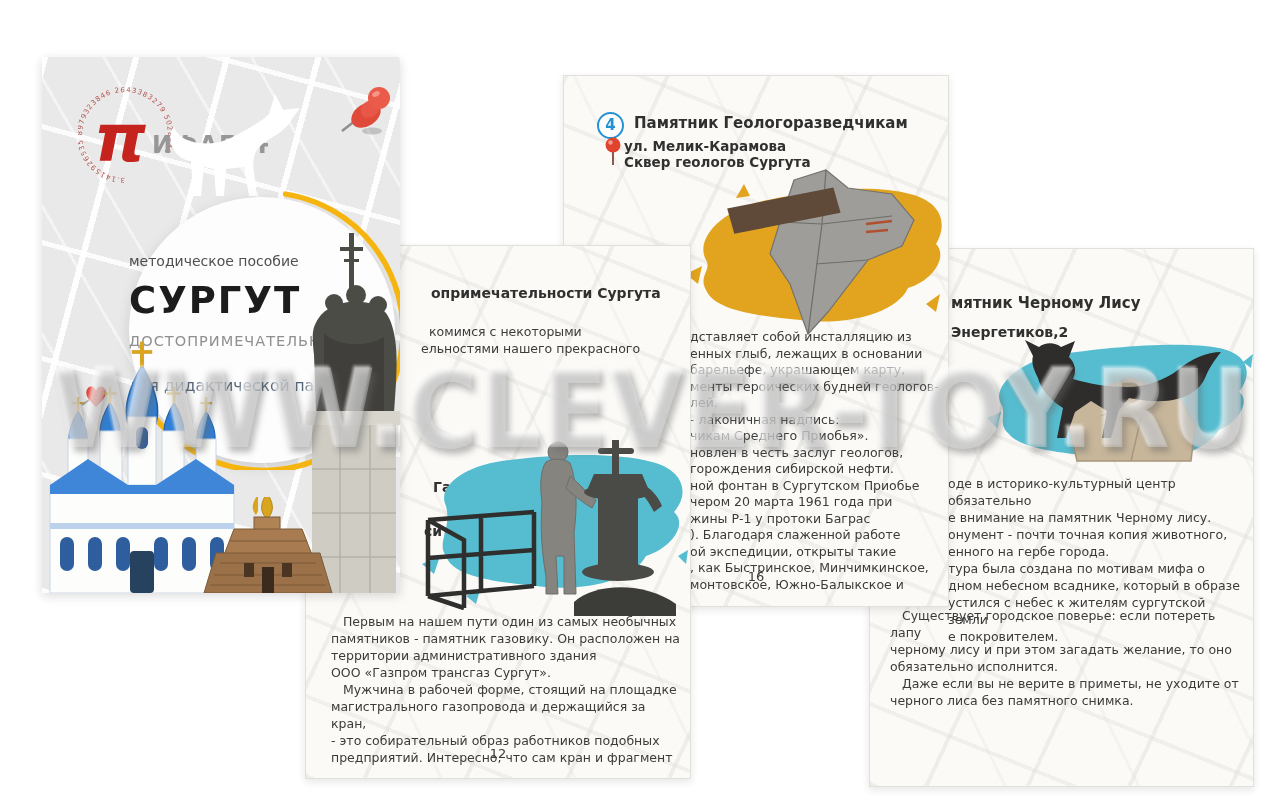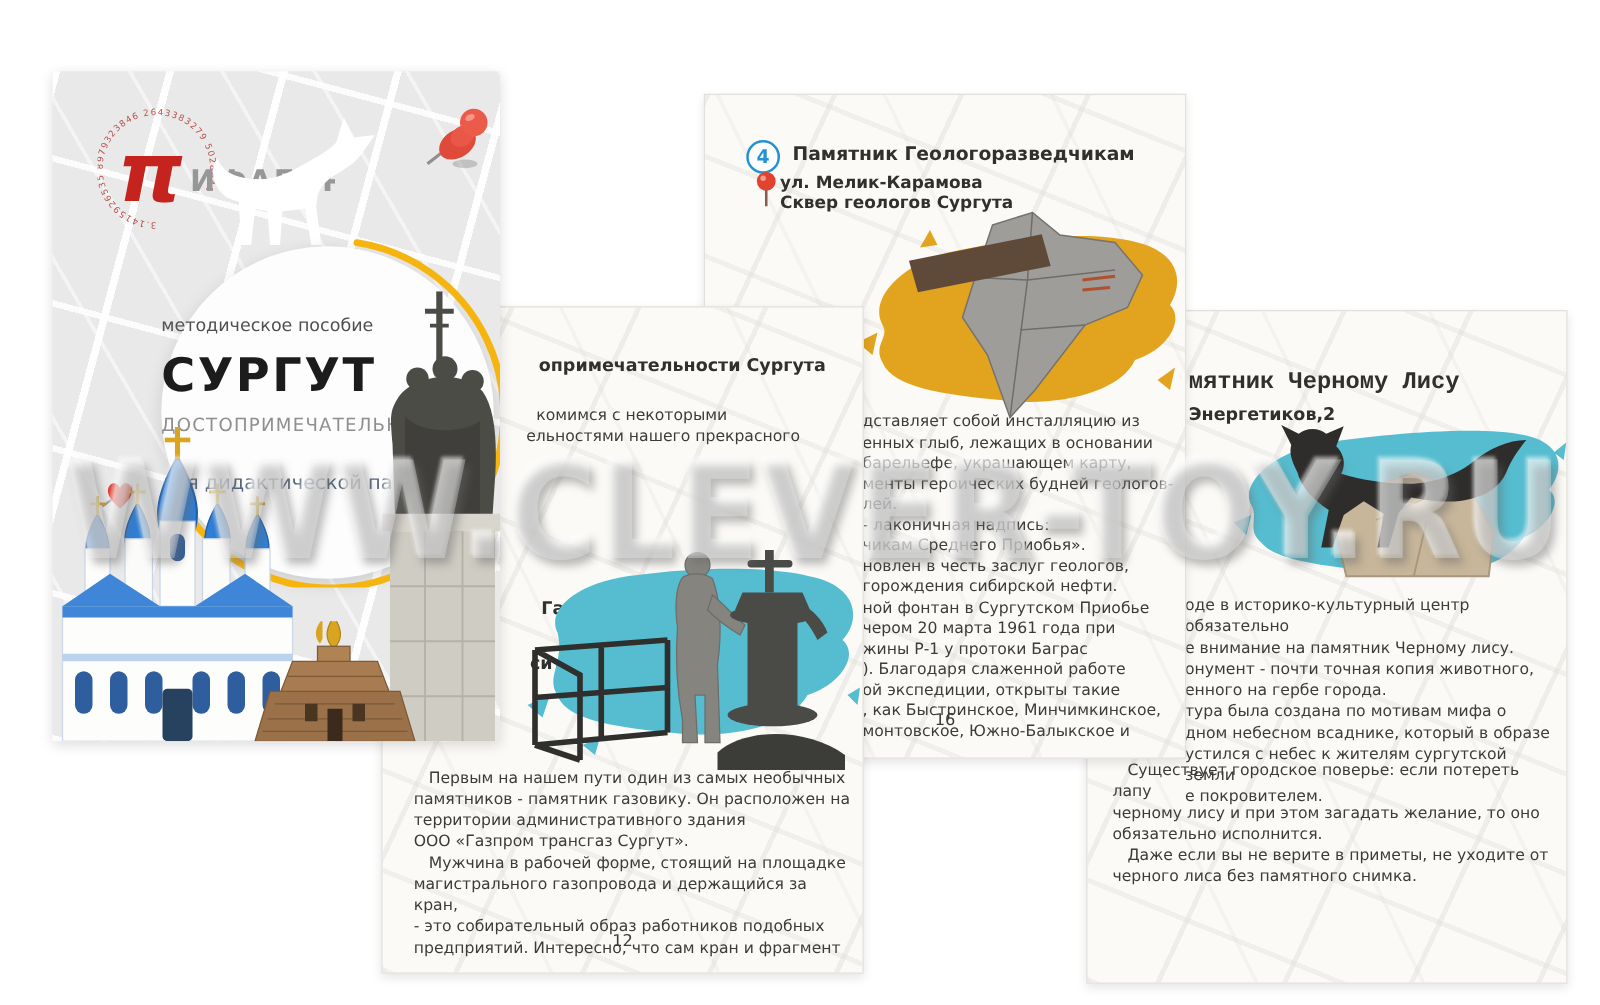--- a/index.html
+++ b/index.html
@@ -31,21 +31,21 @@
   .badge{position:absolute;width:23px;height:23px;border:2.5px solid #2492d2;border-radius:50%;
       background:#fff;color:#2492d2;font-weight:bold;font-size:15px;line-height:23px;text-align:center;}
   svg text{font-family:"DejaVu Sans","Liberation Sans",sans-serif;}
 </style>
 </head>
 <body>
 
 <div class="canvas">
 
   <div class="page paper" style="left:869px;top:248px;width:383px;height:537px;z-index:10;">
-    <div class="abs hdr" style="left:81px;top:45px;font-size:19px;font-family:Liberation Mono, monospace;">мятник Черному Лису</div>
+    <div class="abs hdr" style="left:81px;top:45px;font-size:15px;">мятник Черному Лису</div>
     <div class="abs hdr" style="left:81px;top:75px;font-size:14px;">Энергетиков,2</div>
 
     <svg class="abs" style="left:111px;top:77px;" width="274" height="140" viewBox="0 0 274 140">
       <path fill="#56bdd0" d="M20 78 C10 60 40 34 80 28 C120 22 200 14 238 22 C268 28 272 48 258 66 C270 74 258 96 238 104 C220 132 170 138 130 132 C90 128 40 124 28 108 C16 98 26 88 20 78 Z M6 92 l14 -6 -4 16 Z M262 36 l10 -8 -2 14 Z"></path>
       <path fill="#c7b69a" stroke="#a8977c" stroke-width="1.5" d="M96 70 L150 52 L198 70 L214 100 L210 135 L96 135 L88 100 Z M120 90 L165 70 M150 135 L160 92"></path>
       <path fill="#2e2d2b" d="M52 30 L44 14 L58 21 C64 16 74 16 80 21 L94 15 L88 31 C94 37 96 45 92 53 C108 58 128 61 146 61 C166 61 186 53 198 43 C210 33 226 26 240 26 C233 35 228 42 224 52 C219 63 209 70 196 73 C182 77 162 75 148 72 L138 84 L130 112 L121 112 L126 85 L110 75 L94 86 L85 112 L76 112 L82 82 C70 74 60 64 57 52 C53 44 50 37 52 30 Z"></path>
     </svg>
 
     <div class="abs body-text" style="left:78px;top:226px;line-height:17px;width:300px;">оде в историко-культурный центр обязательно
 е внимание на памятник Черному лису.

